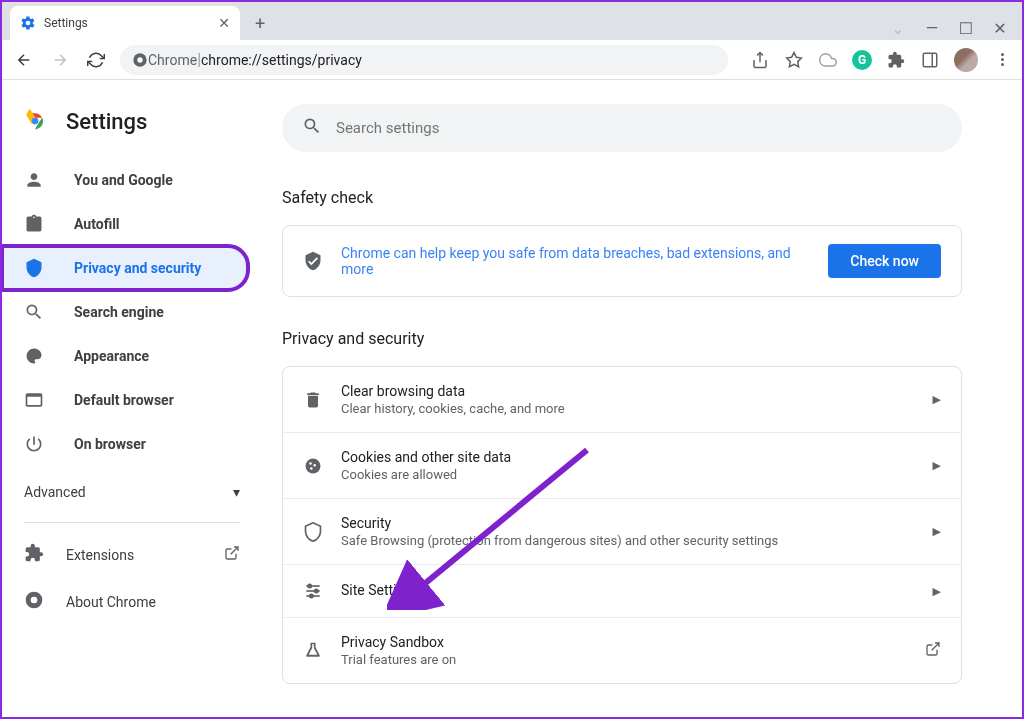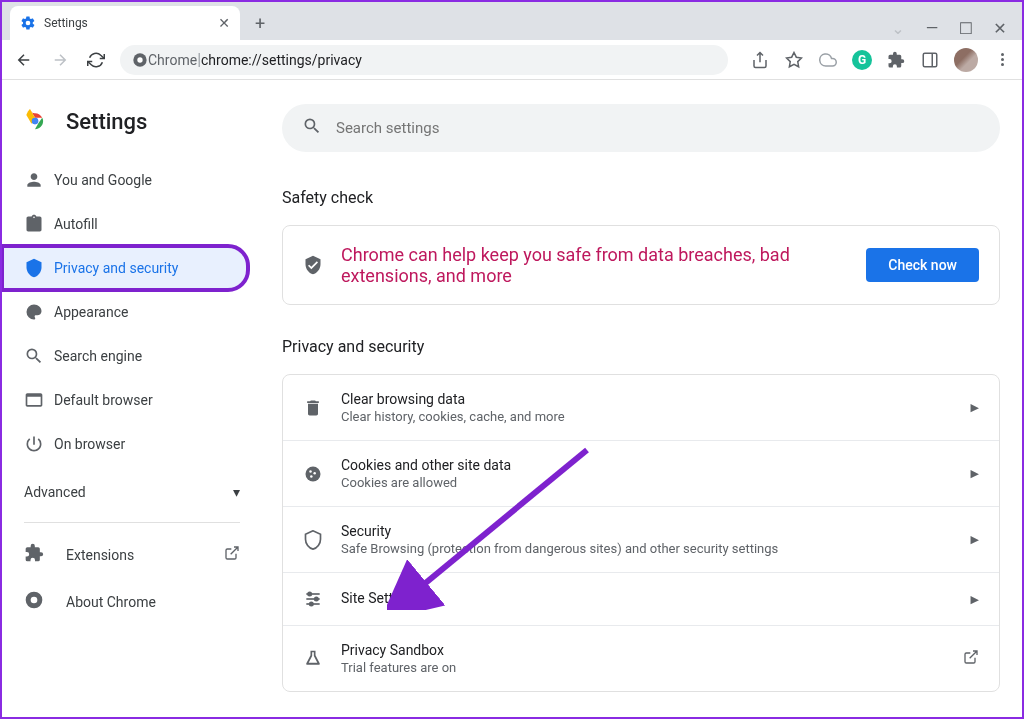--- a/index.html
+++ b/index.html
@@ -32,40 +32,40 @@
 
 
 .content { display: flex; height: calc(100% - 78px); background: #fff; }
 
 
 .sidebar { width: 260px; padding-top: 28px; }
 .sidebar-header { display: flex; align-items: center; gap: 18px; padding: 0 20px 20px 20px; }
 .chrome-logo { width: 26px; height: 26px; }
 .settings-title { font-size: 22px; font-weight: 500; color: #202124; }
 .nav-list { list-style: none; padding: 4px 0; }
-.nav-item { display: flex; align-items: center; gap: 10px; padding: 12px 22px; font-size: 14px; color: #3c4043; cursor: pointer; border-radius: 0 20px 20px 0; margin-right: 14px; }
+.nav-item { display: flex; align-items: center; gap: 30px; padding: 12px 22px; font-size: 14px; color: #3c4043; cursor: pointer; border-radius: 0 20px 20px 0; margin-right: 14px; font-weight: bold; }
 .nav-item.active { background: #e8f0fe; color: #1a73e8; }
 .nav-item .nav-icon { width: 20px; height: 20px; display: flex; align-items: center; justify-content: center; color: #5f6368; }
 .nav-item.active .nav-icon { color: #1a73e8; }
 .nav-item.highlighted { outline: 4px solid #7e22ce; outline-offset: -2px; }
 .advanced-item { display: flex; align-items: flex-end; justify-content: space-between; padding: 14px 22px; font-size: 14px; color: #3c4043; cursor: pointer; }
 .divider { border: none; border-top: 1px solid #e0e0e0; margin: 8px 22px; }
 .ext-item { display: flex; align-items: center; gap: 22px; padding: 12px 22px; font-size: 14px; color: #3c4043; cursor: pointer; }
 .ext-icon-right { margin-left: auto; color: #5f6368; }
 
 
-.main { flex: 1; padding: 24px 22px 24px 20px; overflow-y: auto; position: relative; }
+.main { flex: 1; padding: 24px 60px 24px 20px; overflow-y: auto; position: relative; }
 .search-bar { height: 48px; background: #f1f3f4; border-radius: 24px; display: flex; align-items: center; padding: 0 20px; gap: 14px; margin-bottom: 36px; }
 .search-bar input { border: none; background: transparent; outline: none; font-size: 15px; color: #5f6368; flex: 1; }
 .search-icon { color: #5f6368; }
 
 .section-title { font-size: 16px; color: #202124; margin-bottom: 18px; font-weight: 400; }
 .card { background: #fff; border: 1px solid #e0e0e0; border-radius: 8px; margin-bottom: 32px; }
 .safety-row { display: flex; align-items: center; padding: 18px 20px; gap: 18px; }
-.safety-text { flex: 1; font-size: 18px; color: #be185d; }
+.safety-text { flex: 1; font-size: 14px; color: #3b82f6; }
 .btn-primary { background: #1a73e8; color: #fff; border: none; padding: 9px 22px; border-radius: 4px; font-size: 14px; font-weight: 500; cursor: pointer; }
 
 .list-row { display: flex; align-items: center; padding: 16px 20px; gap: 18px; border-top: 1px solid #e8eaed; cursor: pointer; }
 .list-row:first-child { border-top: none; }
 .row-icon { width: 20px; color: #5f6368; display: flex; align-items: center; justify-content: center; }
 .row-text { flex: 1; }
 .row-title { font-size: 14px; color: #202124; margin-bottom: 2px; }
 .row-sub { font-size: 13px; color: #5f6368; }
 .row-arrow { color: #5f6368; font-size: 11px; }
 
@@ -201,32 +201,32 @@
         <span class="nav-icon">
             <svg width="20" height="20" viewBox="0 0 24 24" fill="currentColor">
               <path d="M12 1L3 5v6c0 5.55 3.84 10.74 9 12 5.16-1.26 9-6.45 9-12V5l-9-4z"></path>
             </svg>
           </span>
         <span>Privacy and security</span>
       </li>
       <li class="nav-item">
         <span class="nav-icon">
             <svg width="20" height="20" viewBox="0 0 24 24" fill="currentColor">
+              <path d="M15.5 14h-.79l-.28-.27A6.471 6.471 0 0016 9.5 6.5 6.5 0 109.5 16c1.61 0 3.09-.59 4.23-1.57l.27.28v.79l5 4.99L20.49 19l-4.99-5zm-6 0C7.01 14 5 11.99 5 9.5S7.01 5 9.5 5 14 7.01 14 9.5 11.99 14 9.5 14z"></path>
+            </svg>
+          </span>
+        <span>Search engine</span>
+      </li>
+      <li class="nav-item">
+        <span class="nav-icon">
+            <svg width="20" height="20" viewBox="0 0 24 24" fill="currentColor">
               <path d="M12 3a9 9 0 000 18c.83 0 1.5-.67 1.5-1.5 0-.39-.15-.74-.39-1.01-.23-.26-.38-.61-.38-.99 0-.83.67-1.5 1.5-1.5H16c2.76 0 5-2.24 5-5 0-4.42-4.03-8-9-8z"></path>
             </svg>
           </span>
         <span>Appearance</span>
-      </li>
-      <li class="nav-item">
-        <span class="nav-icon">
-            <svg width="20" height="20" viewBox="0 0 24 24" fill="currentColor">
-              <path d="M15.5 14h-.79l-.28-.27A6.471 6.471 0 0016 9.5 6.5 6.5 0 109.5 16c1.61 0 3.09-.59 4.23-1.57l.27.28v.79l5 4.99L20.49 19l-4.99-5zm-6 0C7.01 14 5 11.99 5 9.5S7.01 5 9.5 5 14 7.01 14 9.5 11.99 14 9.5 14z"></path>
-            </svg>
-          </span>
-        <span>Search engine</span>
       </li>
       <li class="nav-item">
         <span class="nav-icon">
             <svg width="20" height="20" viewBox="0 0 24 24" fill="currentColor">
               <path d="M20 4H4c-1.1 0-2 .9-2 2v12c0 1.1.9 2 2 2h16c1.1 0 2-.9 2-2V6c0-1.1-.9-2-2-2zm0 14H4V8h16v10z"></path>
             </svg>
           </span>
         <span>Default browser</span>
       </li>
       <li class="nav-item">

